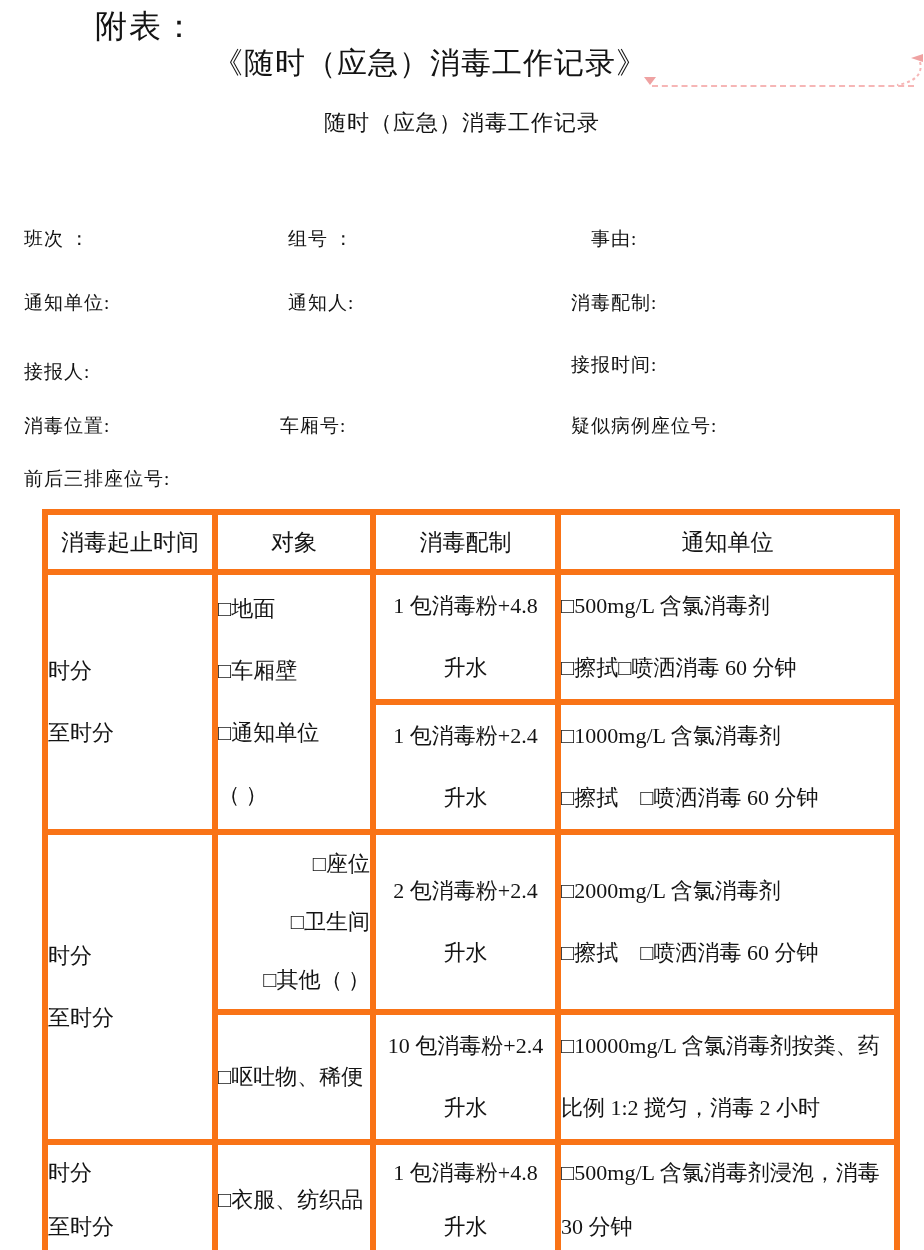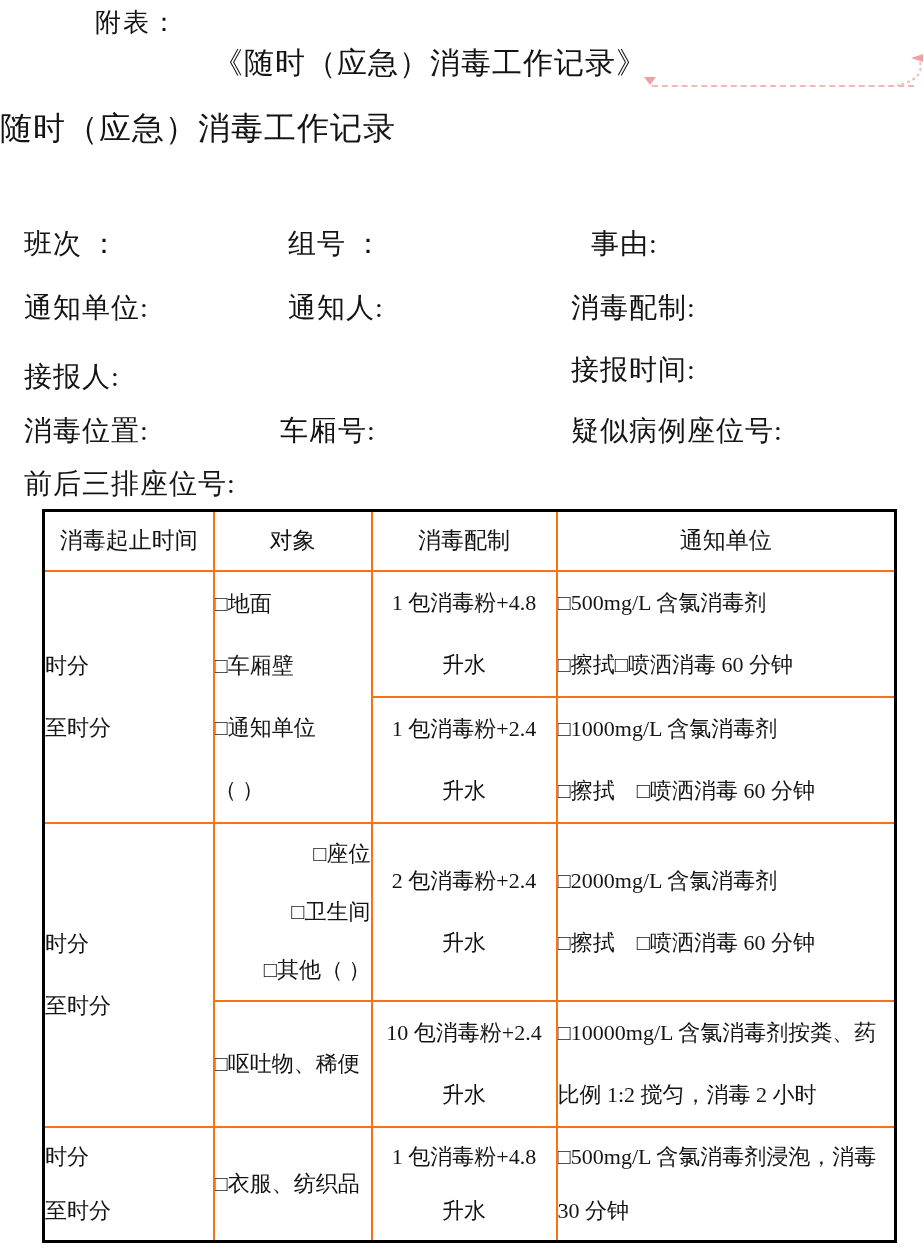--- a/index.html
+++ b/index.html
@@ -1,35 +1,35 @@
 <!DOCTYPE html>
 <html><head>
 <meta charset="utf-8">
 <style>
   html,body{margin:0;padding:0;background:#fff;}
   .page{
     position:relative;width:924px;height:1250px;background:#ffffff;overflow:hidden;
     font-family:"Liberation Serif","DejaVu Serif",serif;color:#141414;
   }
   .abs{position:absolute;white-space:nowrap;line-height:1.15;}
-  .appendix{left:95px;top:8px;font-size:26px;letter-spacing:2px;}
+  .appendix{left:95px;top:8px;font-size:32px;letter-spacing:2px;}
   .doc-title{left:213px;top:46px;font-size:30px;letter-spacing:1px;}
-  .doc-subtitle{left:0;top:110px;width:924px;font-size:32px;letter-spacing:1px;}
-  .form-label{font-size:28px;letter-spacing:1px;}
+  .doc-subtitle{left:0;top:110px;width:924px;text-align:center;font-size:22px;letter-spacing:1px;}
+  .form-label{font-size:19px;letter-spacing:1px;}
 
   
   .cm-line{position:absolute;left:652px;top:85px;width:262px;height:0;border-top:2px dashed #f6b6b6;}
   .cm-tri{position:absolute;left:644px;top:77px;width:0;height:0;
     border-left:6px solid transparent;border-right:6px solid transparent;border-top:8px solid #efa2a2;}
   .cm-curve{position:absolute;left:893px;top:48px;}
 
   
   .rec-table{position:absolute;left:42px;top:509px;border-collapse:collapse;table-layout:fixed;
     border:3px solid #000;font-size:22px;}
-  .rec-table td,.rec-table th{border:2px solid #f97316;padding:0;vertical-align:middle;font-weight:normal;overflow:hidden;}
+  .rec-table td,.rec-table th{border:6px solid #f97316;padding:0;vertical-align:middle;font-weight:normal;overflow:hidden;}
   .rec-table .ln{line-height:62px;white-space:nowrap;}
   .rec-table .lh-sm .ln{line-height:58px;text-align:right;}
   .rec-table .lh-xs .ln{line-height:54px;}
   .c-time{padding-left:12px;}
   .c-target{padding-left:10px;}
   .c-prep{text-align:center;}
   .c-method{padding-left:8px;}
   .hdr{text-align:center;font-size:23px;}
 </style>
 </head>

